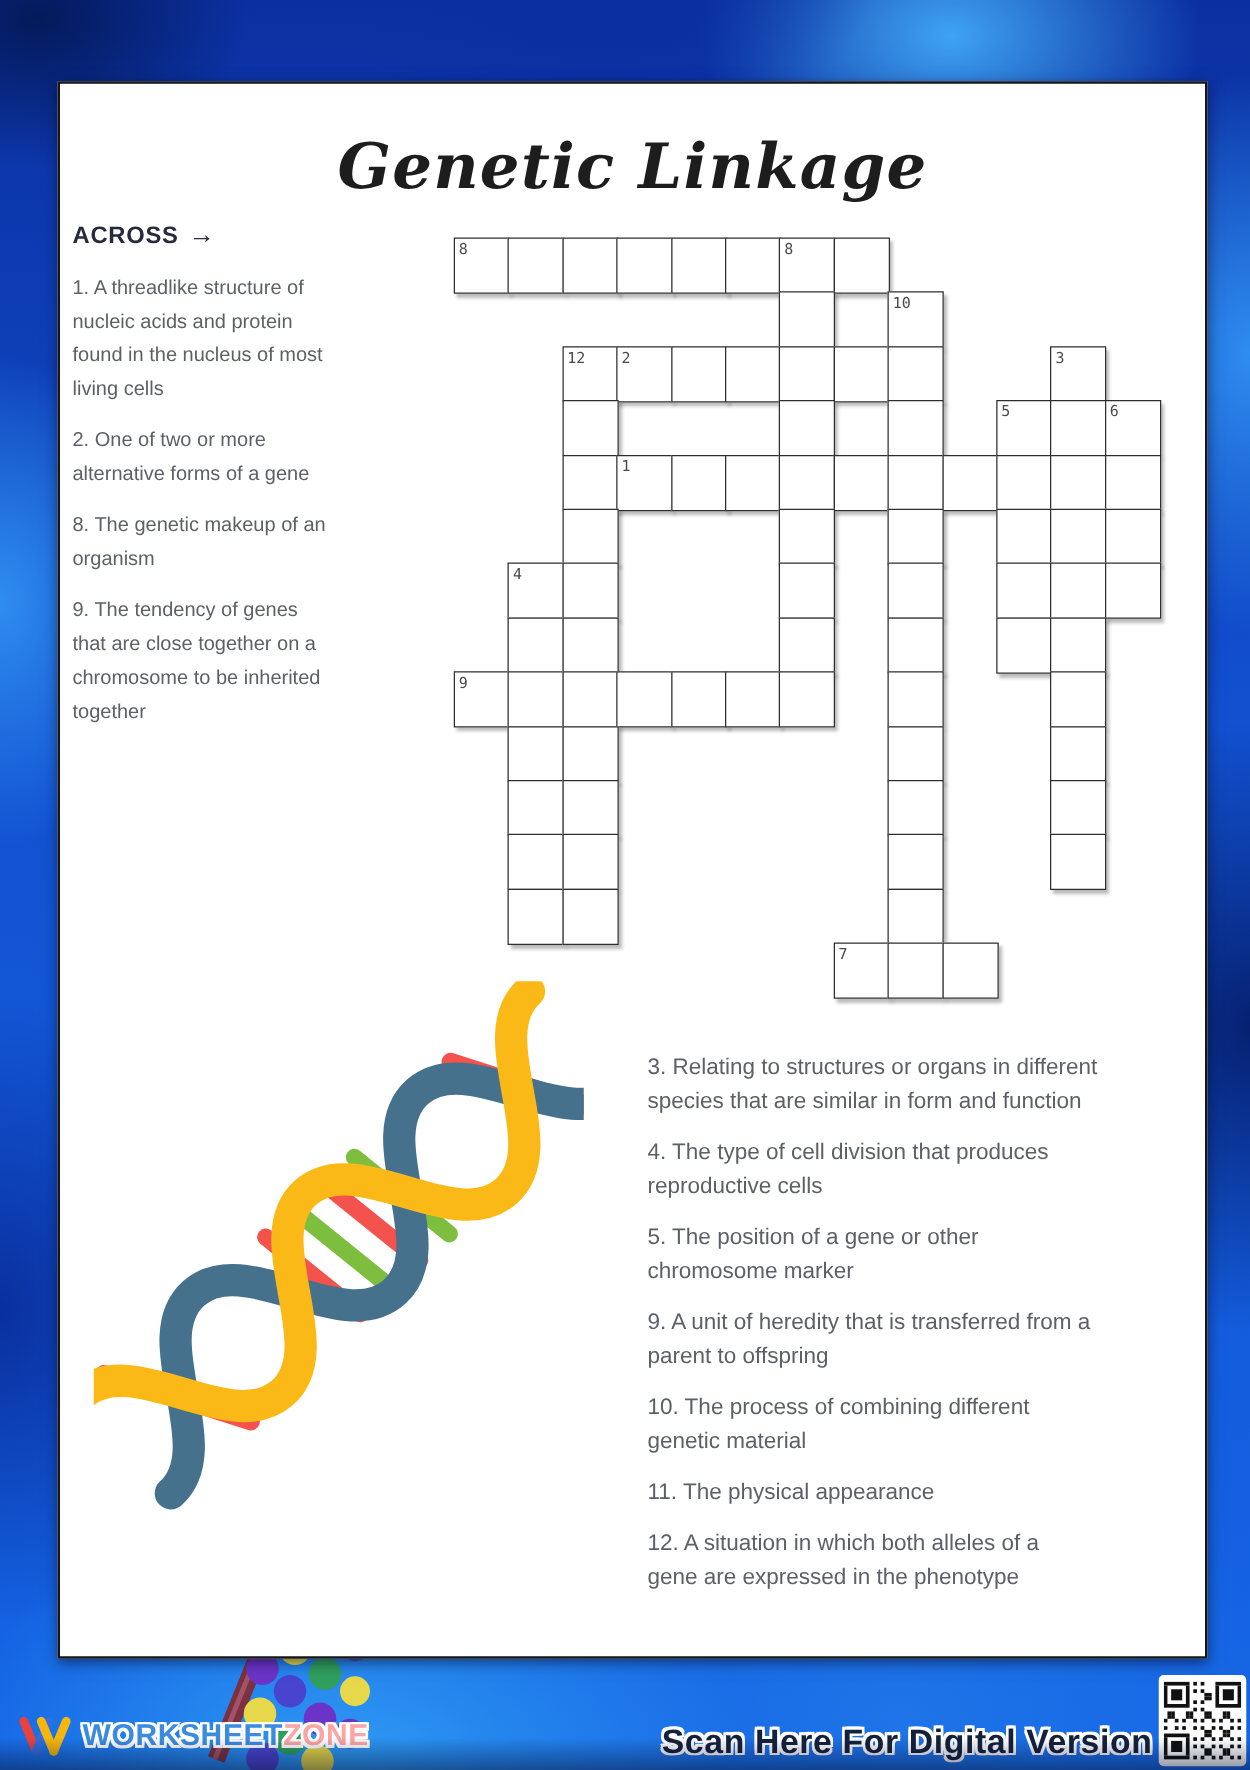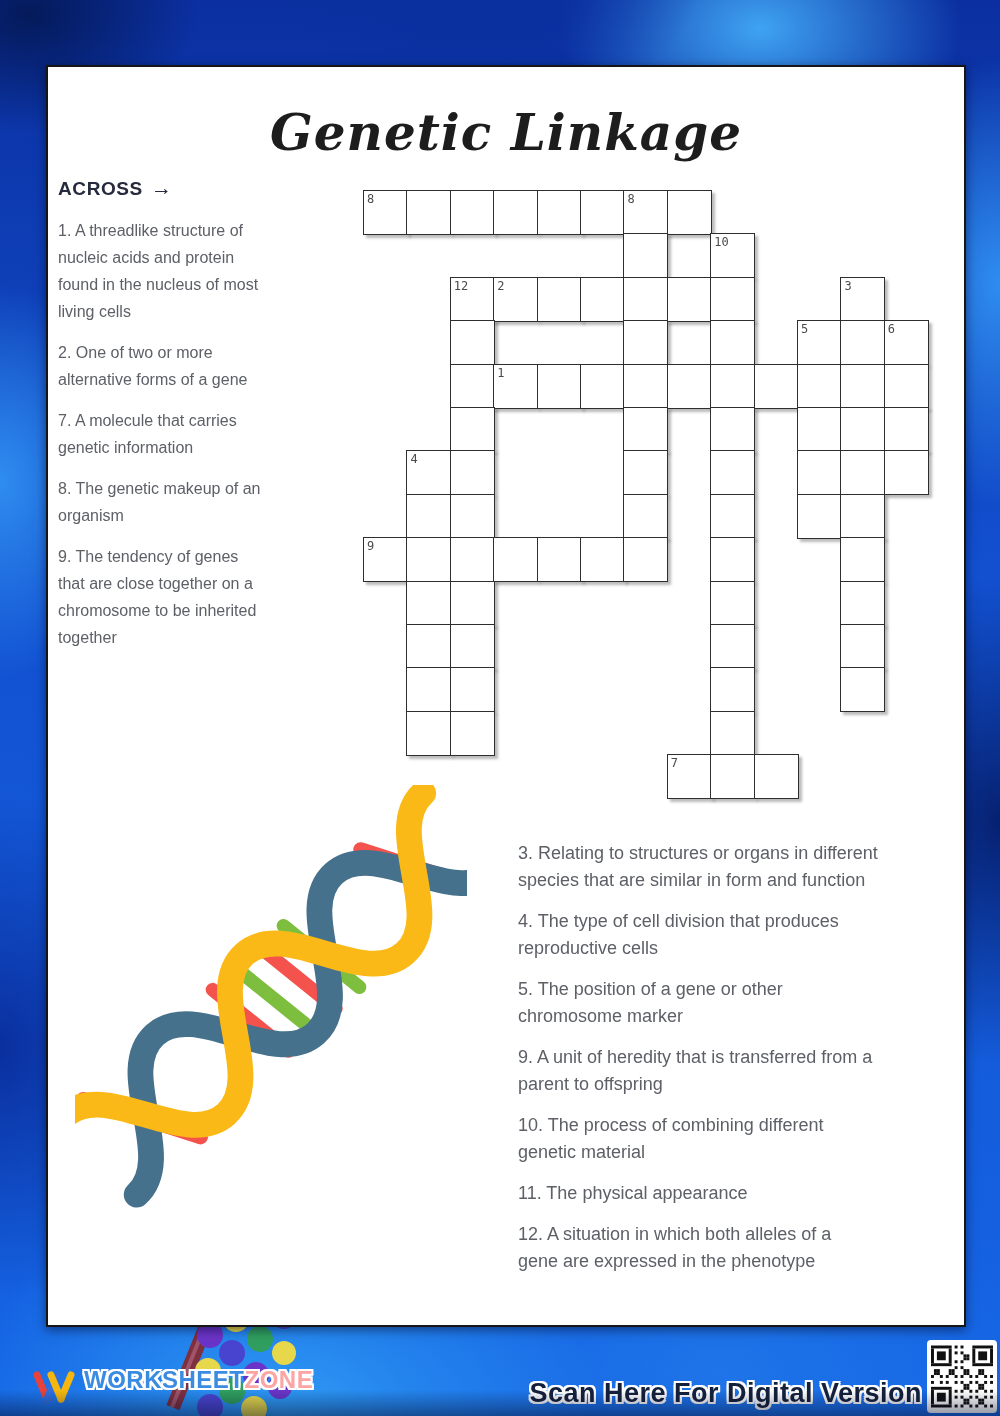--- a/index.html
+++ b/index.html
@@ -50,21 +50,21 @@
     border:1.6px solid #2e2e2e;background:#fff;
     box-shadow:2.5px 3px 2.5px rgba(105,105,105,.45);
   }
   .cell .num{
     position:absolute;top:1px;left:3px;
     font-family:"DejaVu Sans Mono",monospace;font-size:12px;color:#4a4a4a;
   }
 
   .dna{position:absolute;left:27px;top:718px;width:392px;height:447px;}
 
-  .footer-logo{position:absolute;left:32px;top:1366px;height:46px;display:flex;align-items:flex-start;}
+  .footer-logo{position:absolute;left:14px;top:1366px;height:46px;display:flex;align-items:center;}
   .brand{font-weight:700;font-size:24px;letter-spacing:.5px;
     text-shadow:-2px -2px 0 #fff,2px -2px 0 #fff,-2px 2px 0 #fff,2px 2px 0 #fff,0 -2px 0 #fff,0 2px 0 #fff,-2px 0 0 #fff,2px 0 0 #fff;}
   .brand-blue{color:#3b8ce0;margin-left:6px;}
   .brand-orange{color:#fca5a5;}
   .scan{
     position:absolute;right:78px;top:1378px;width:420px;text-align:right;
     font-weight:700;font-size:27px;color:#14213d;letter-spacing:.5px;
     text-shadow:-2px -2px 0 #fff,2px -2px 0 #fff,-2px 2px 0 #fff,2px 2px 0 #fff,0 -2px 0 #fff,0 2px 0 #fff,-2px 0 0 #fff,2px 0 0 #fff;
   }
   .qr{position:absolute;left:927px;top:1340px;width:70px;height:73px;background:#fff;border-radius:4px;padding:4px;box-sizing:border-box;}
@@ -104,22 +104,20 @@
     <section class="across">
       <div class="sec-head">
         <span>ACROSS</span><span class="arrow">→</span>
       </div>
       <p class="clue">1. A threadlike structure of
 nucleic acids and protein
 found in the nucleus of most
 living cells</p>
       <p class="clue">2. One of two or more
 alternative forms of a gene</p>
-      <p class="clue">7. A molecule that carries
-genetic information</p>
       <p class="clue">8. The genetic makeup of an
 organism</p>
       <p class="clue">9. The tendency of genes
 that are close together on a
 chromosome to be inherited
 together</p>
     </section>
 
     <div class="grid" id="grid">
         <div class="cell" style="left: 0px; top: 0px;">

